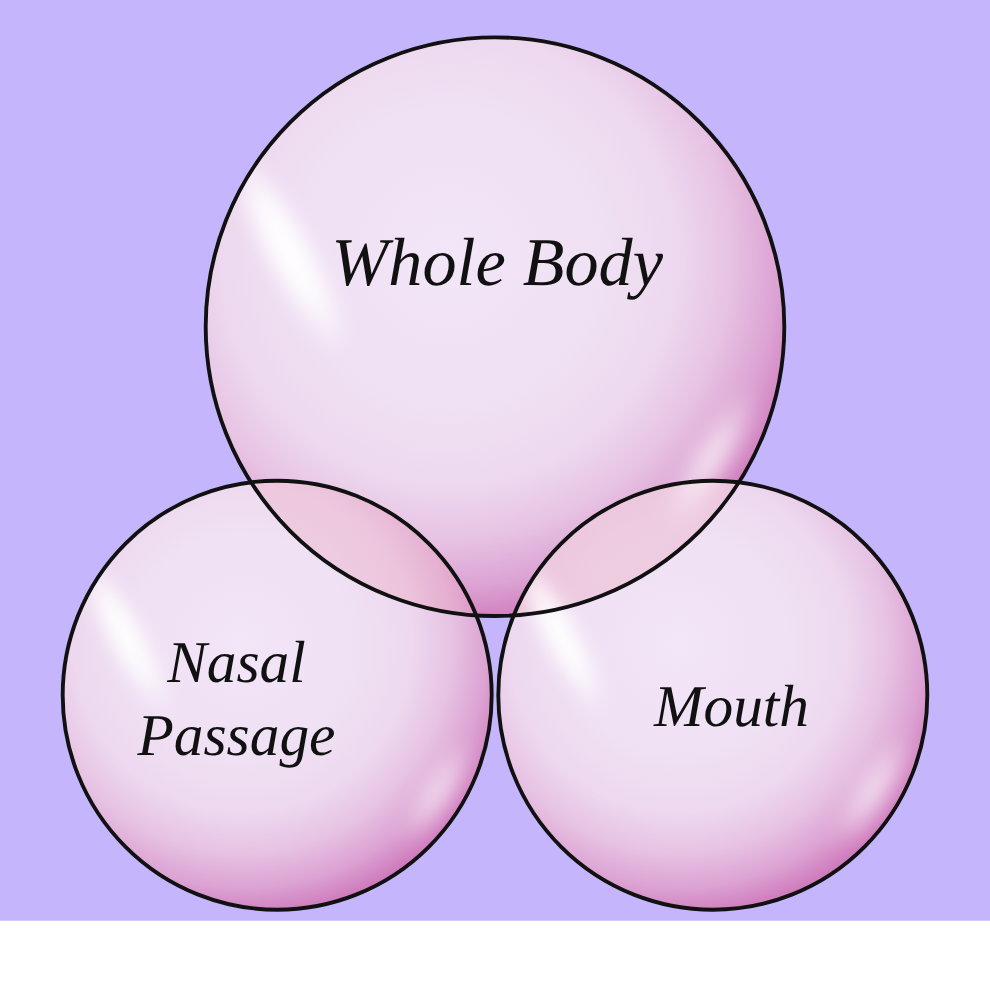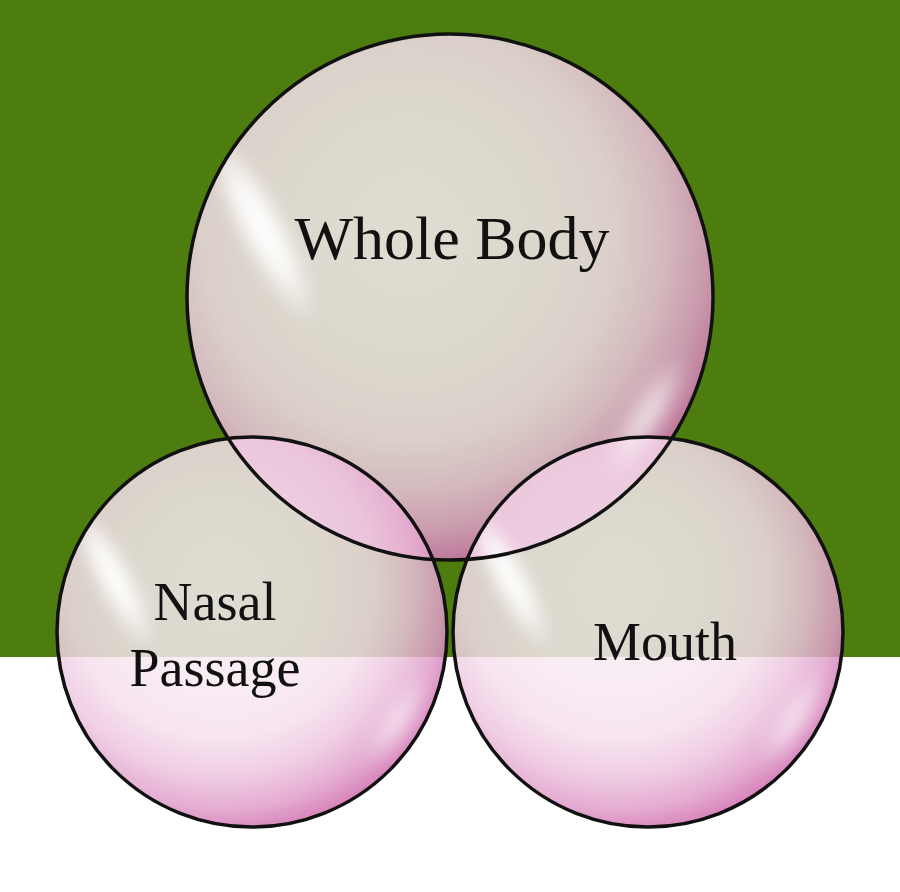--- a/index.html
+++ b/index.html
@@ -10,22 +10,23 @@
   }
   body {
     width: 900px;
     height: 892px;
     overflow: hidden;
     font-family: "Liberation Serif", "DejaVu Serif", serif;
   }
   #stage {
     position: relative;
     width: 900px;
-    height: 657px;
-    background: #4d7c0f;
+    height: 837px;
+    background: #c4b5fd;
+    font-style: italic;
   }
   #venn-svg {
     position: absolute;
     top: 0;
     left: 0;
     width: 900px;
     height: 892px;
     display: block;
   }
   .bubble-label {

